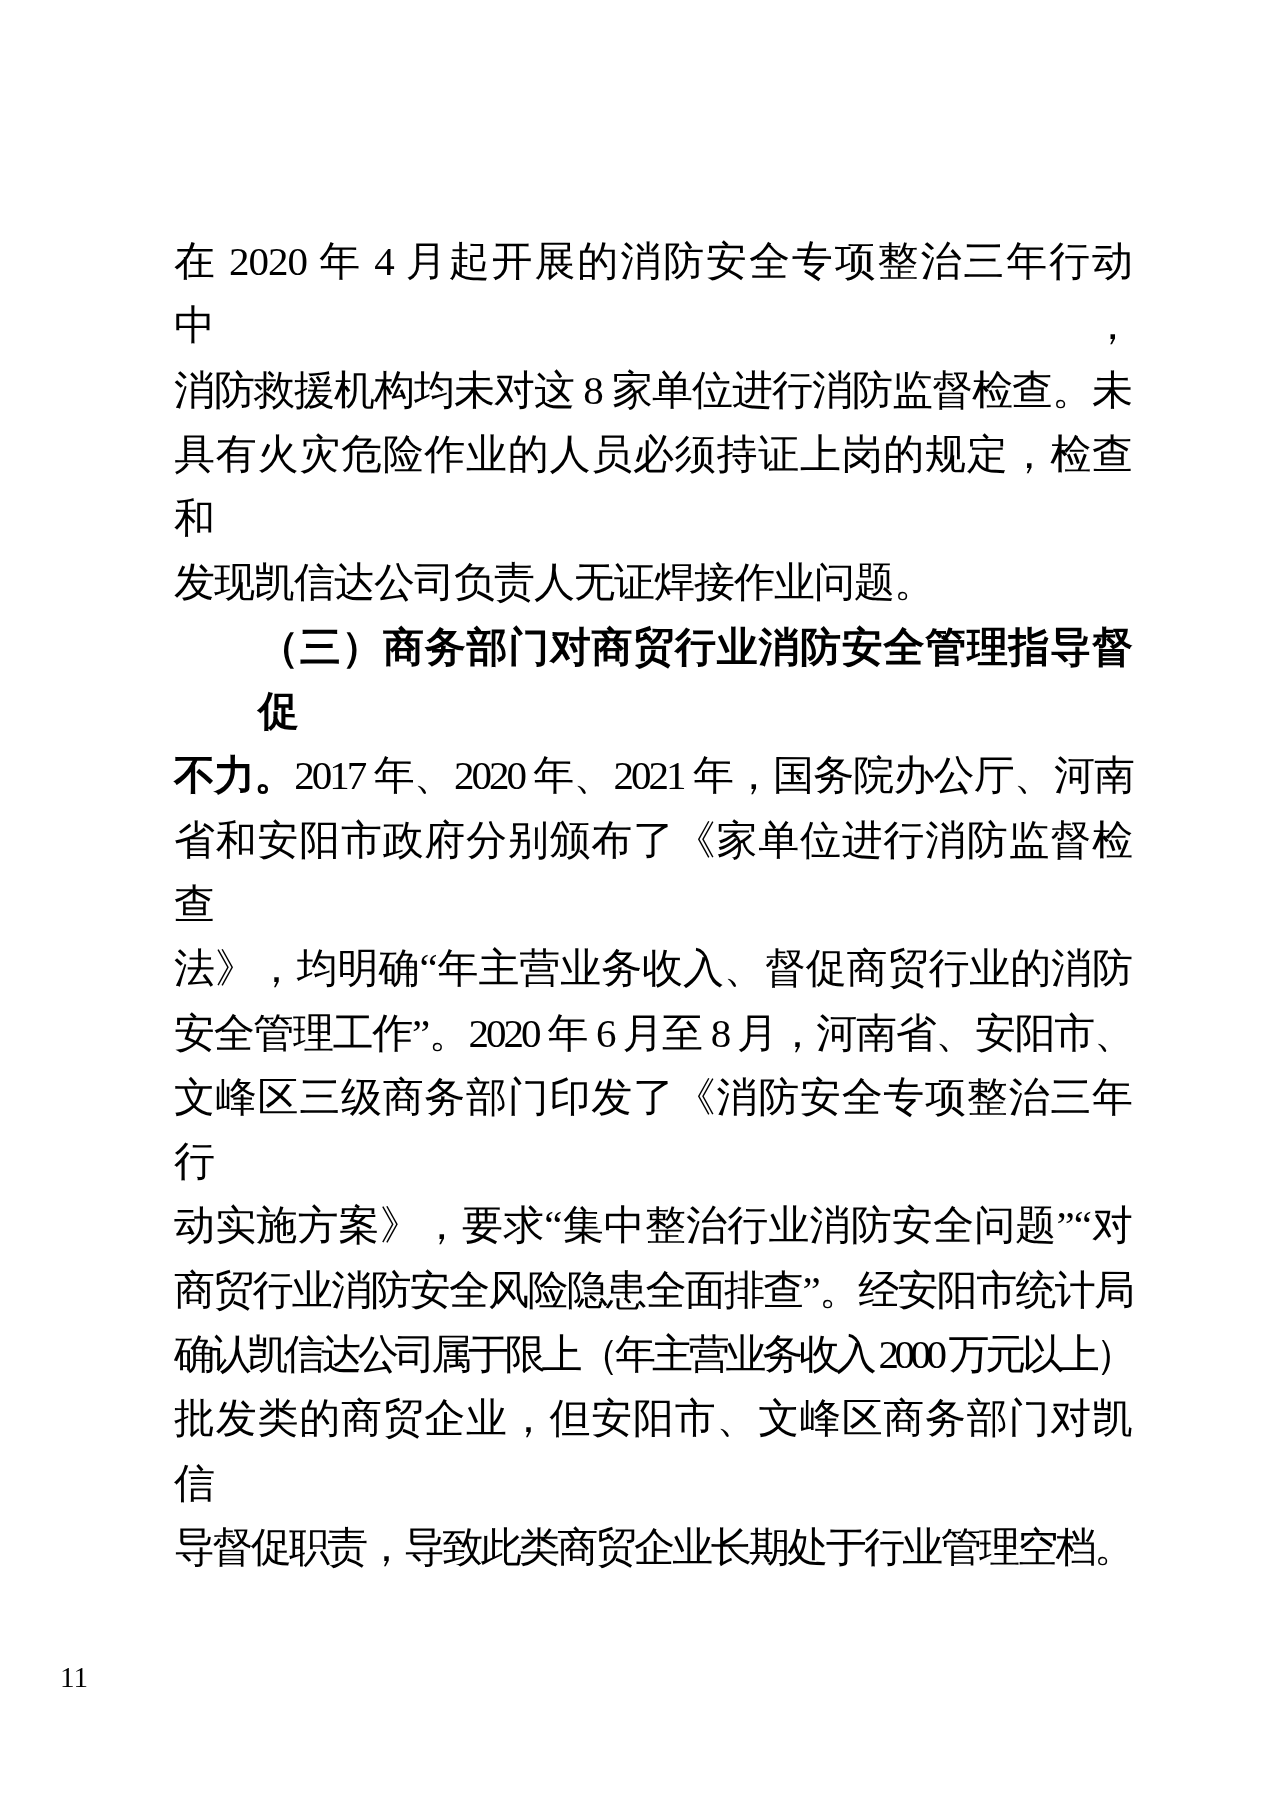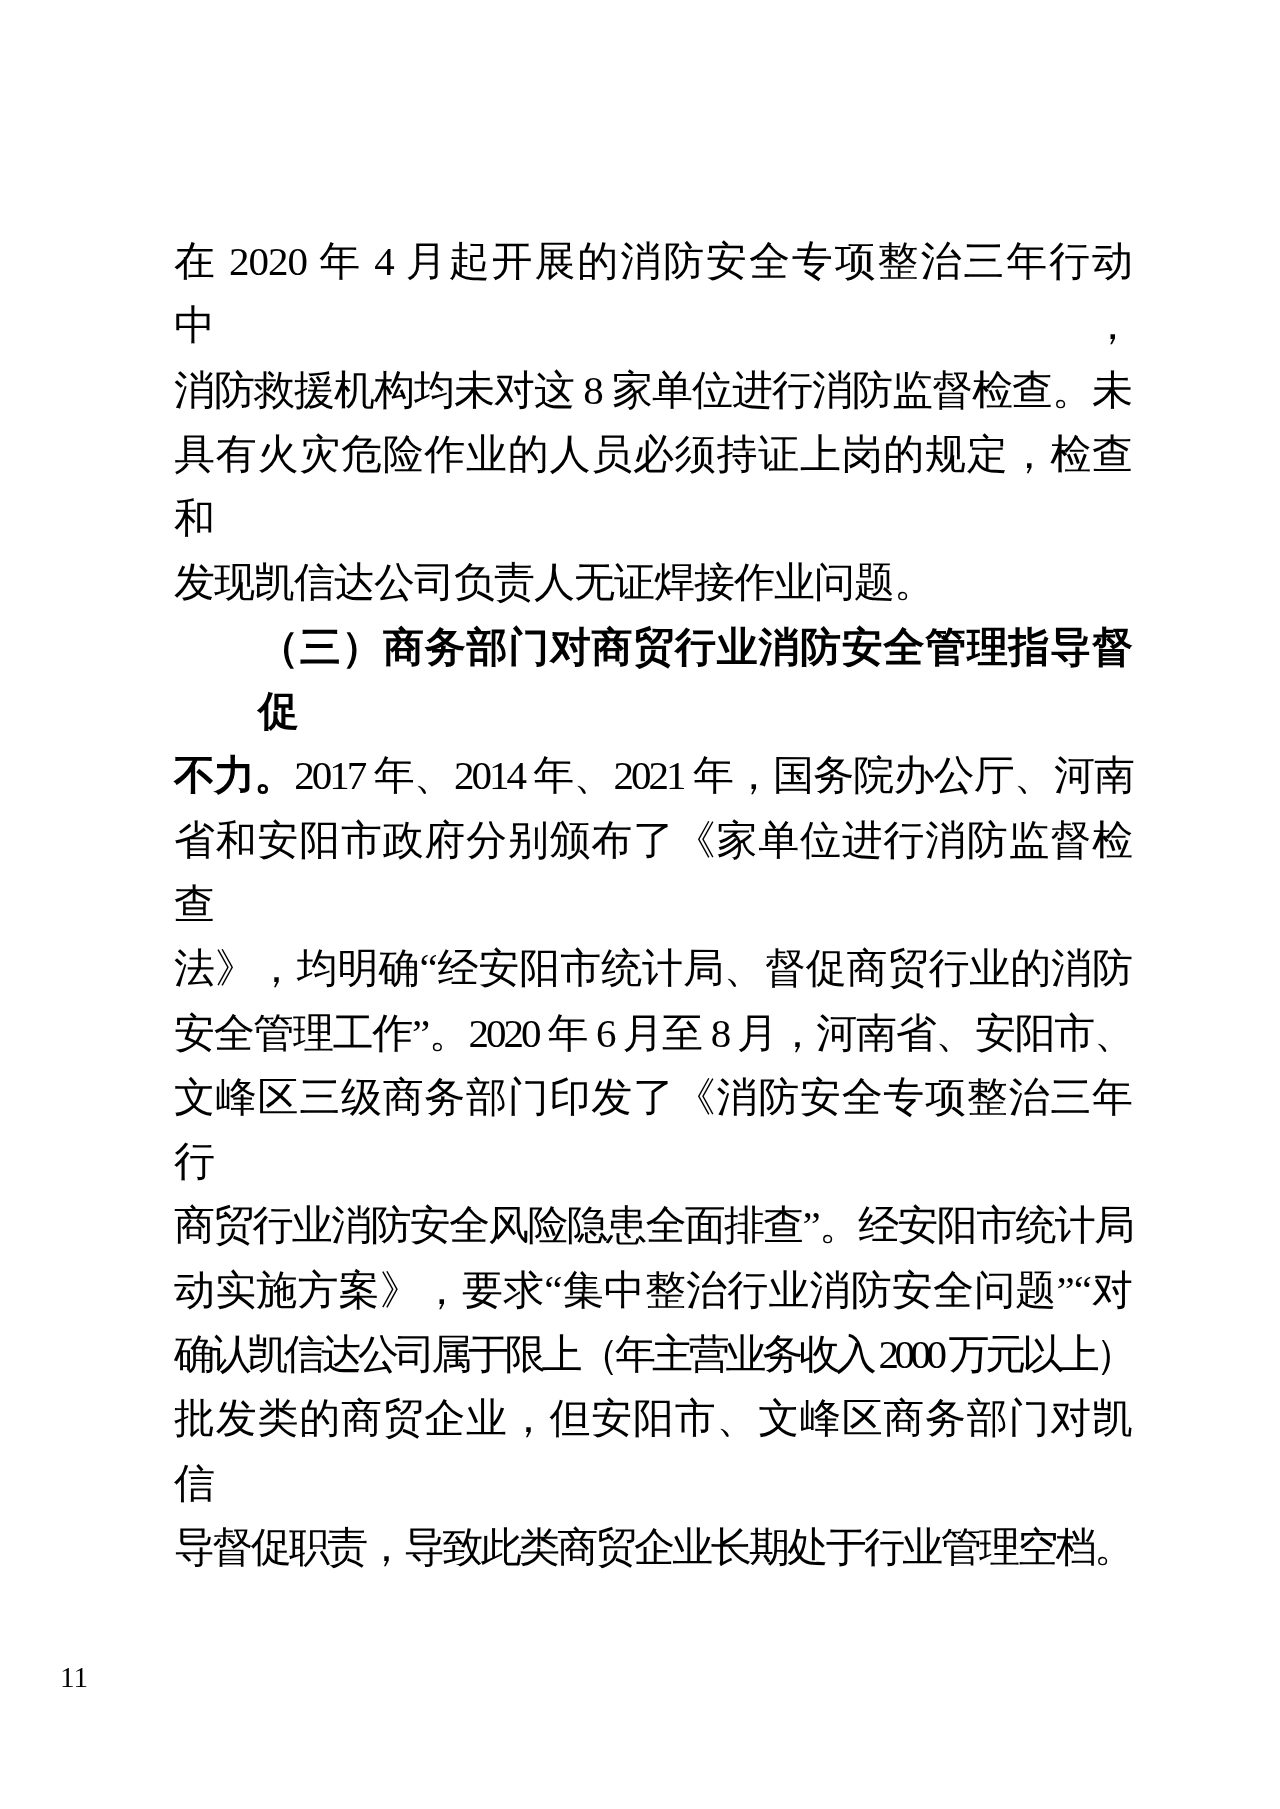--- a/index.html
+++ b/index.html
@@ -64,27 +64,27 @@
 <body>
 
 <div class="page">
   <div class="doc">
     <div class="ln">在 2020 年 4 月起开展的消防安全专项整治三年行动中，</div>
     <div class="ln">消防救援机构均未对这 8 家单位进行消防监督检查。未</div>
     <div class="ln">具有火灾危险作业的人员必须持证上岗的规定，检查和</div>
     <div class="ln para-end">发现凯信达公司负责人无证焊接作业问题。</div>
     <div class="ln heading">（三）商务部门对商贸行业消防安全管理指导督促</div>
     <div class="ln tight2">
-      <span class="bold-seg">不力。</span><span>2017 年、2014 年、2021 年，国务院办公厅、河南</span>
+      <span class="bold-seg">不力。</span><span>2017 年、2020 年、2021 年，国务院办公厅、河南</span>
     </div>
     <div class="ln">省和安阳市政府分别颁布了《家单位进行消防监督检查</div>
-    <div class="ln">法》，均明确“经安阳市统计局、督促商贸行业的消防</div>
+    <div class="ln">法》，均明确“年主营业务收入、督促商贸行业的消防</div>
     <div class="ln tight2">安全管理工作”。2020 年 6 月至 8 月，河南省、安阳市、</div>
     <div class="ln">文峰区三级商务部门印发了《消防安全专项整治三年行</div>
+    <div class="ln">动实施方案》，要求“集中整治行业消防安全问题”“对</div>
     <div class="ln tight2">商贸行业消防安全风险隐患全面排查”。经安阳市统计局</div>
-    <div class="ln">动实施方案》，要求“集中整治行业消防安全问题”“对</div>
     <div class="ln tight">确认凯信达公司属于限上（年主营业务收入 2000 万元以上）</div>
     <div class="ln">批发类的商贸企业，但安阳市、文峰区商务部门对凯信</div>
     <div class="ln tight2">导督促职责，导致此类商贸企业长期处于行业管理空档。</div>
 
   </div>
   <div class="page-number">11</div>
 </div>
 
 </body></html>

